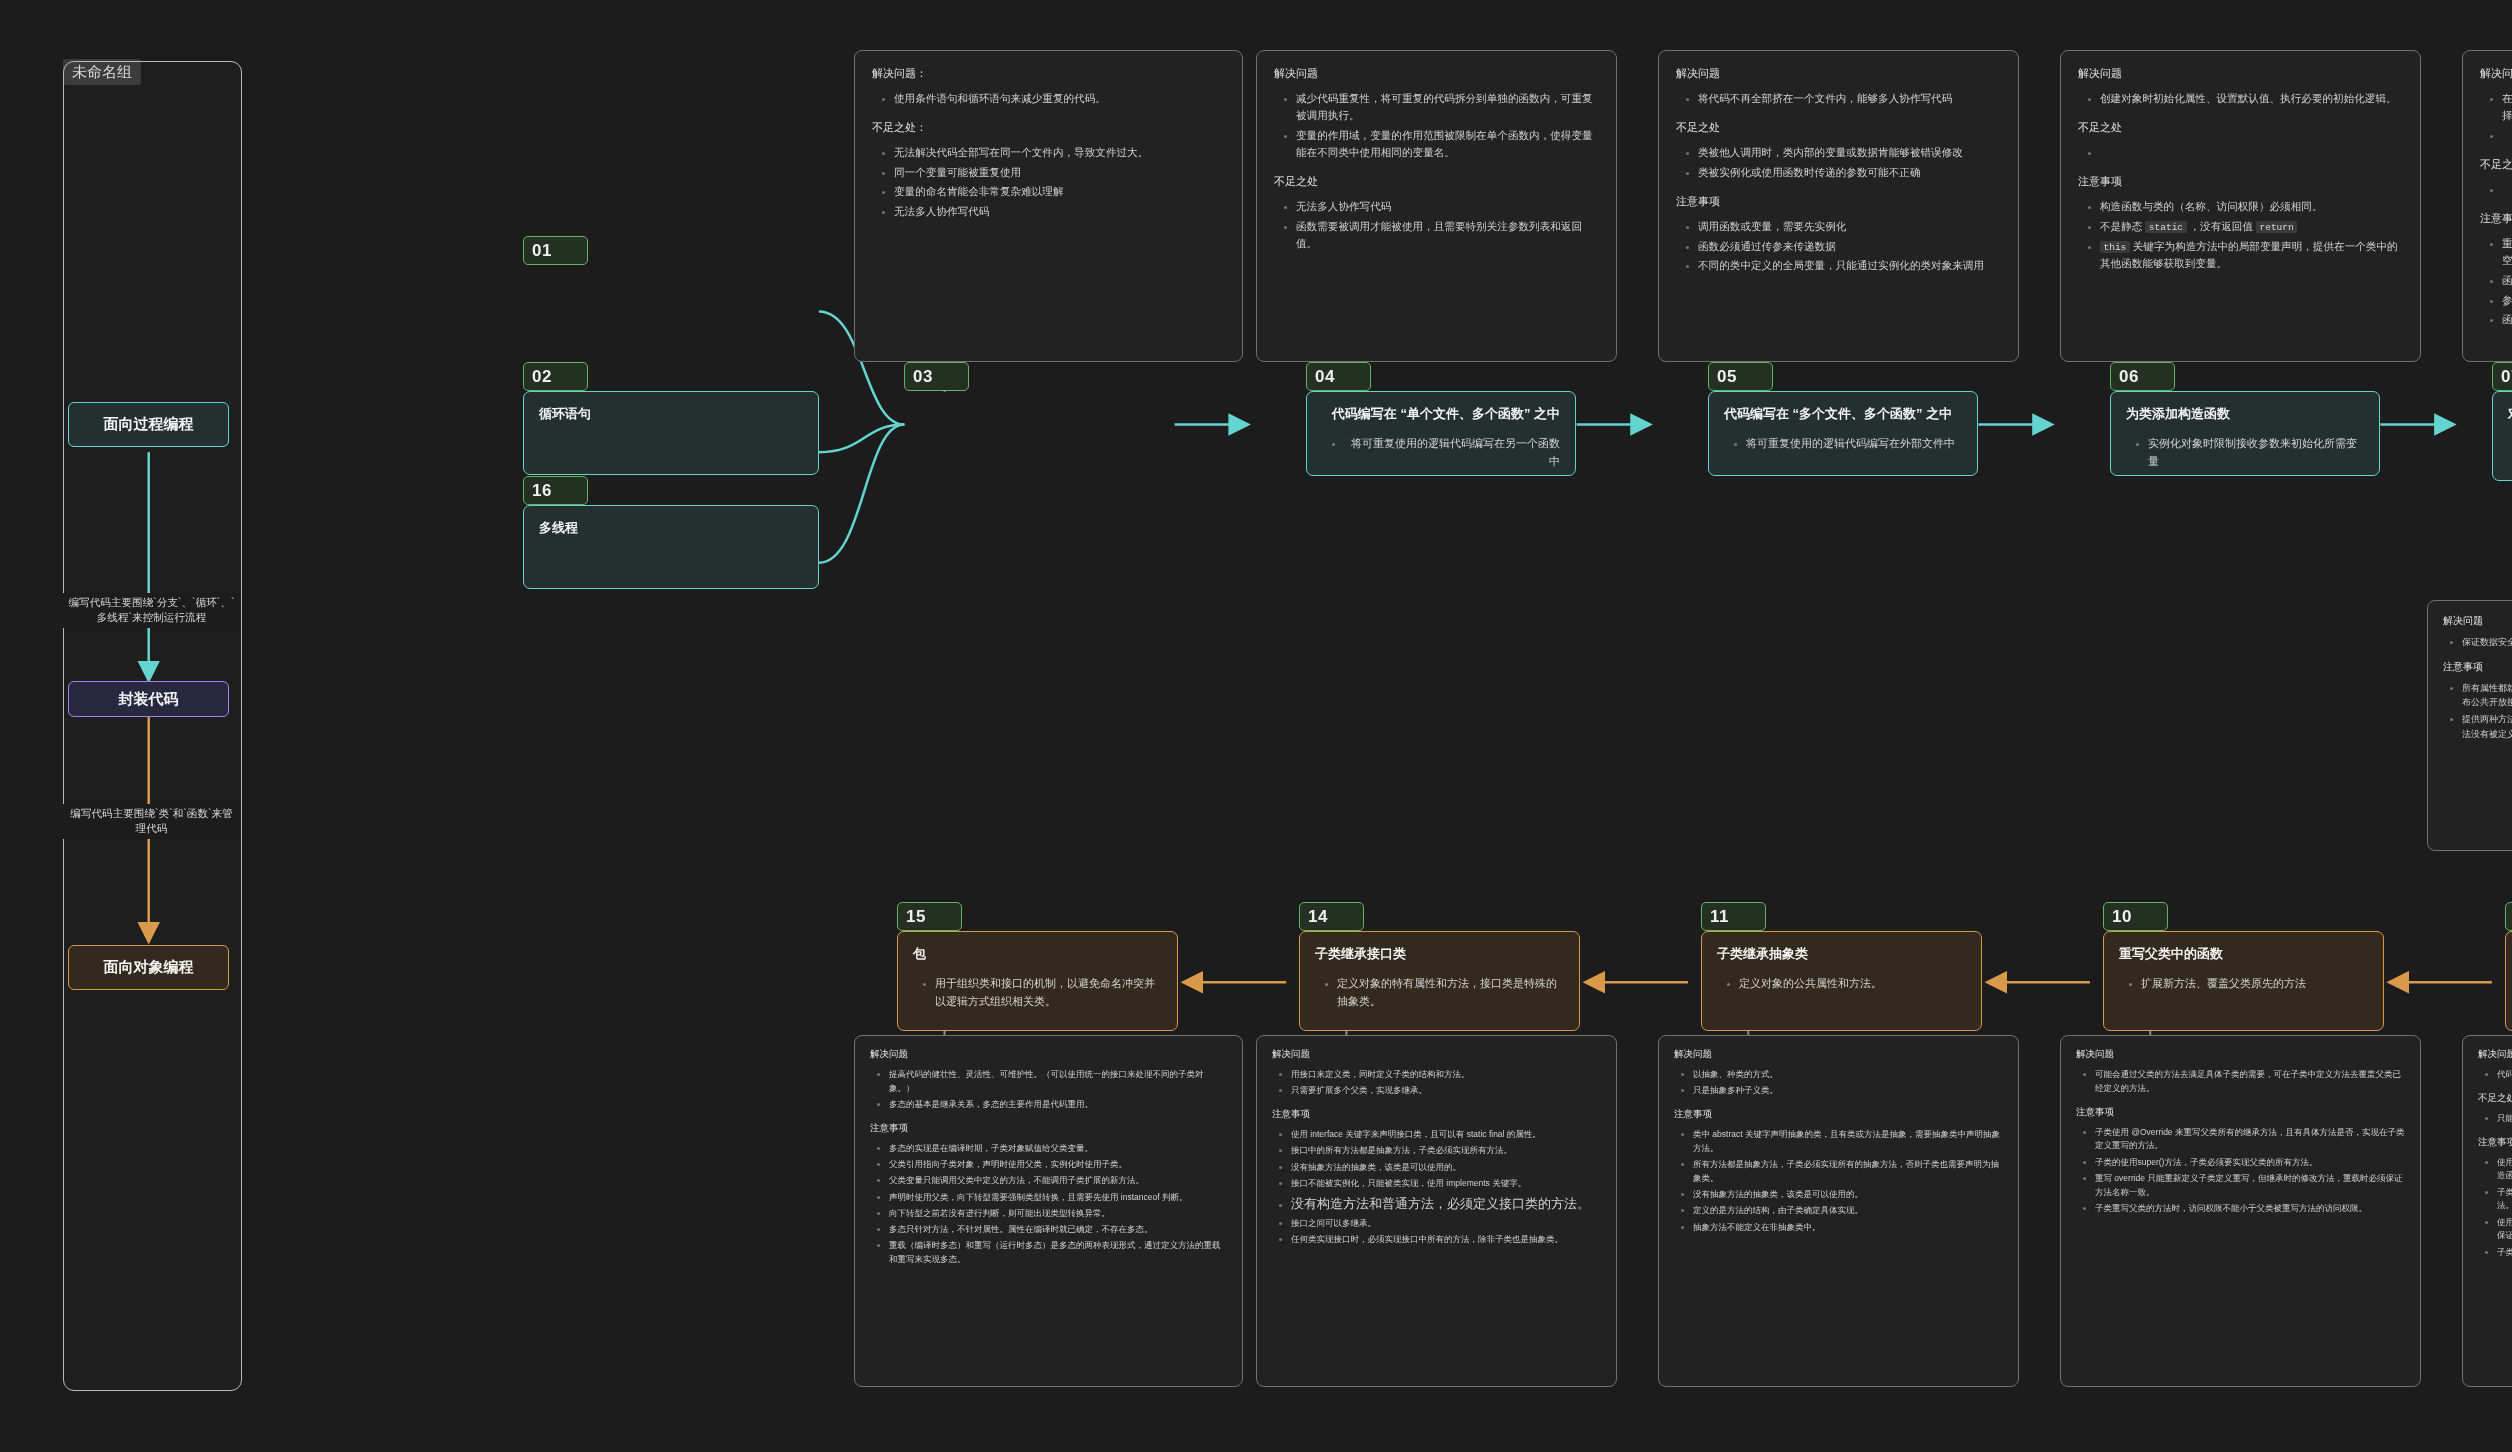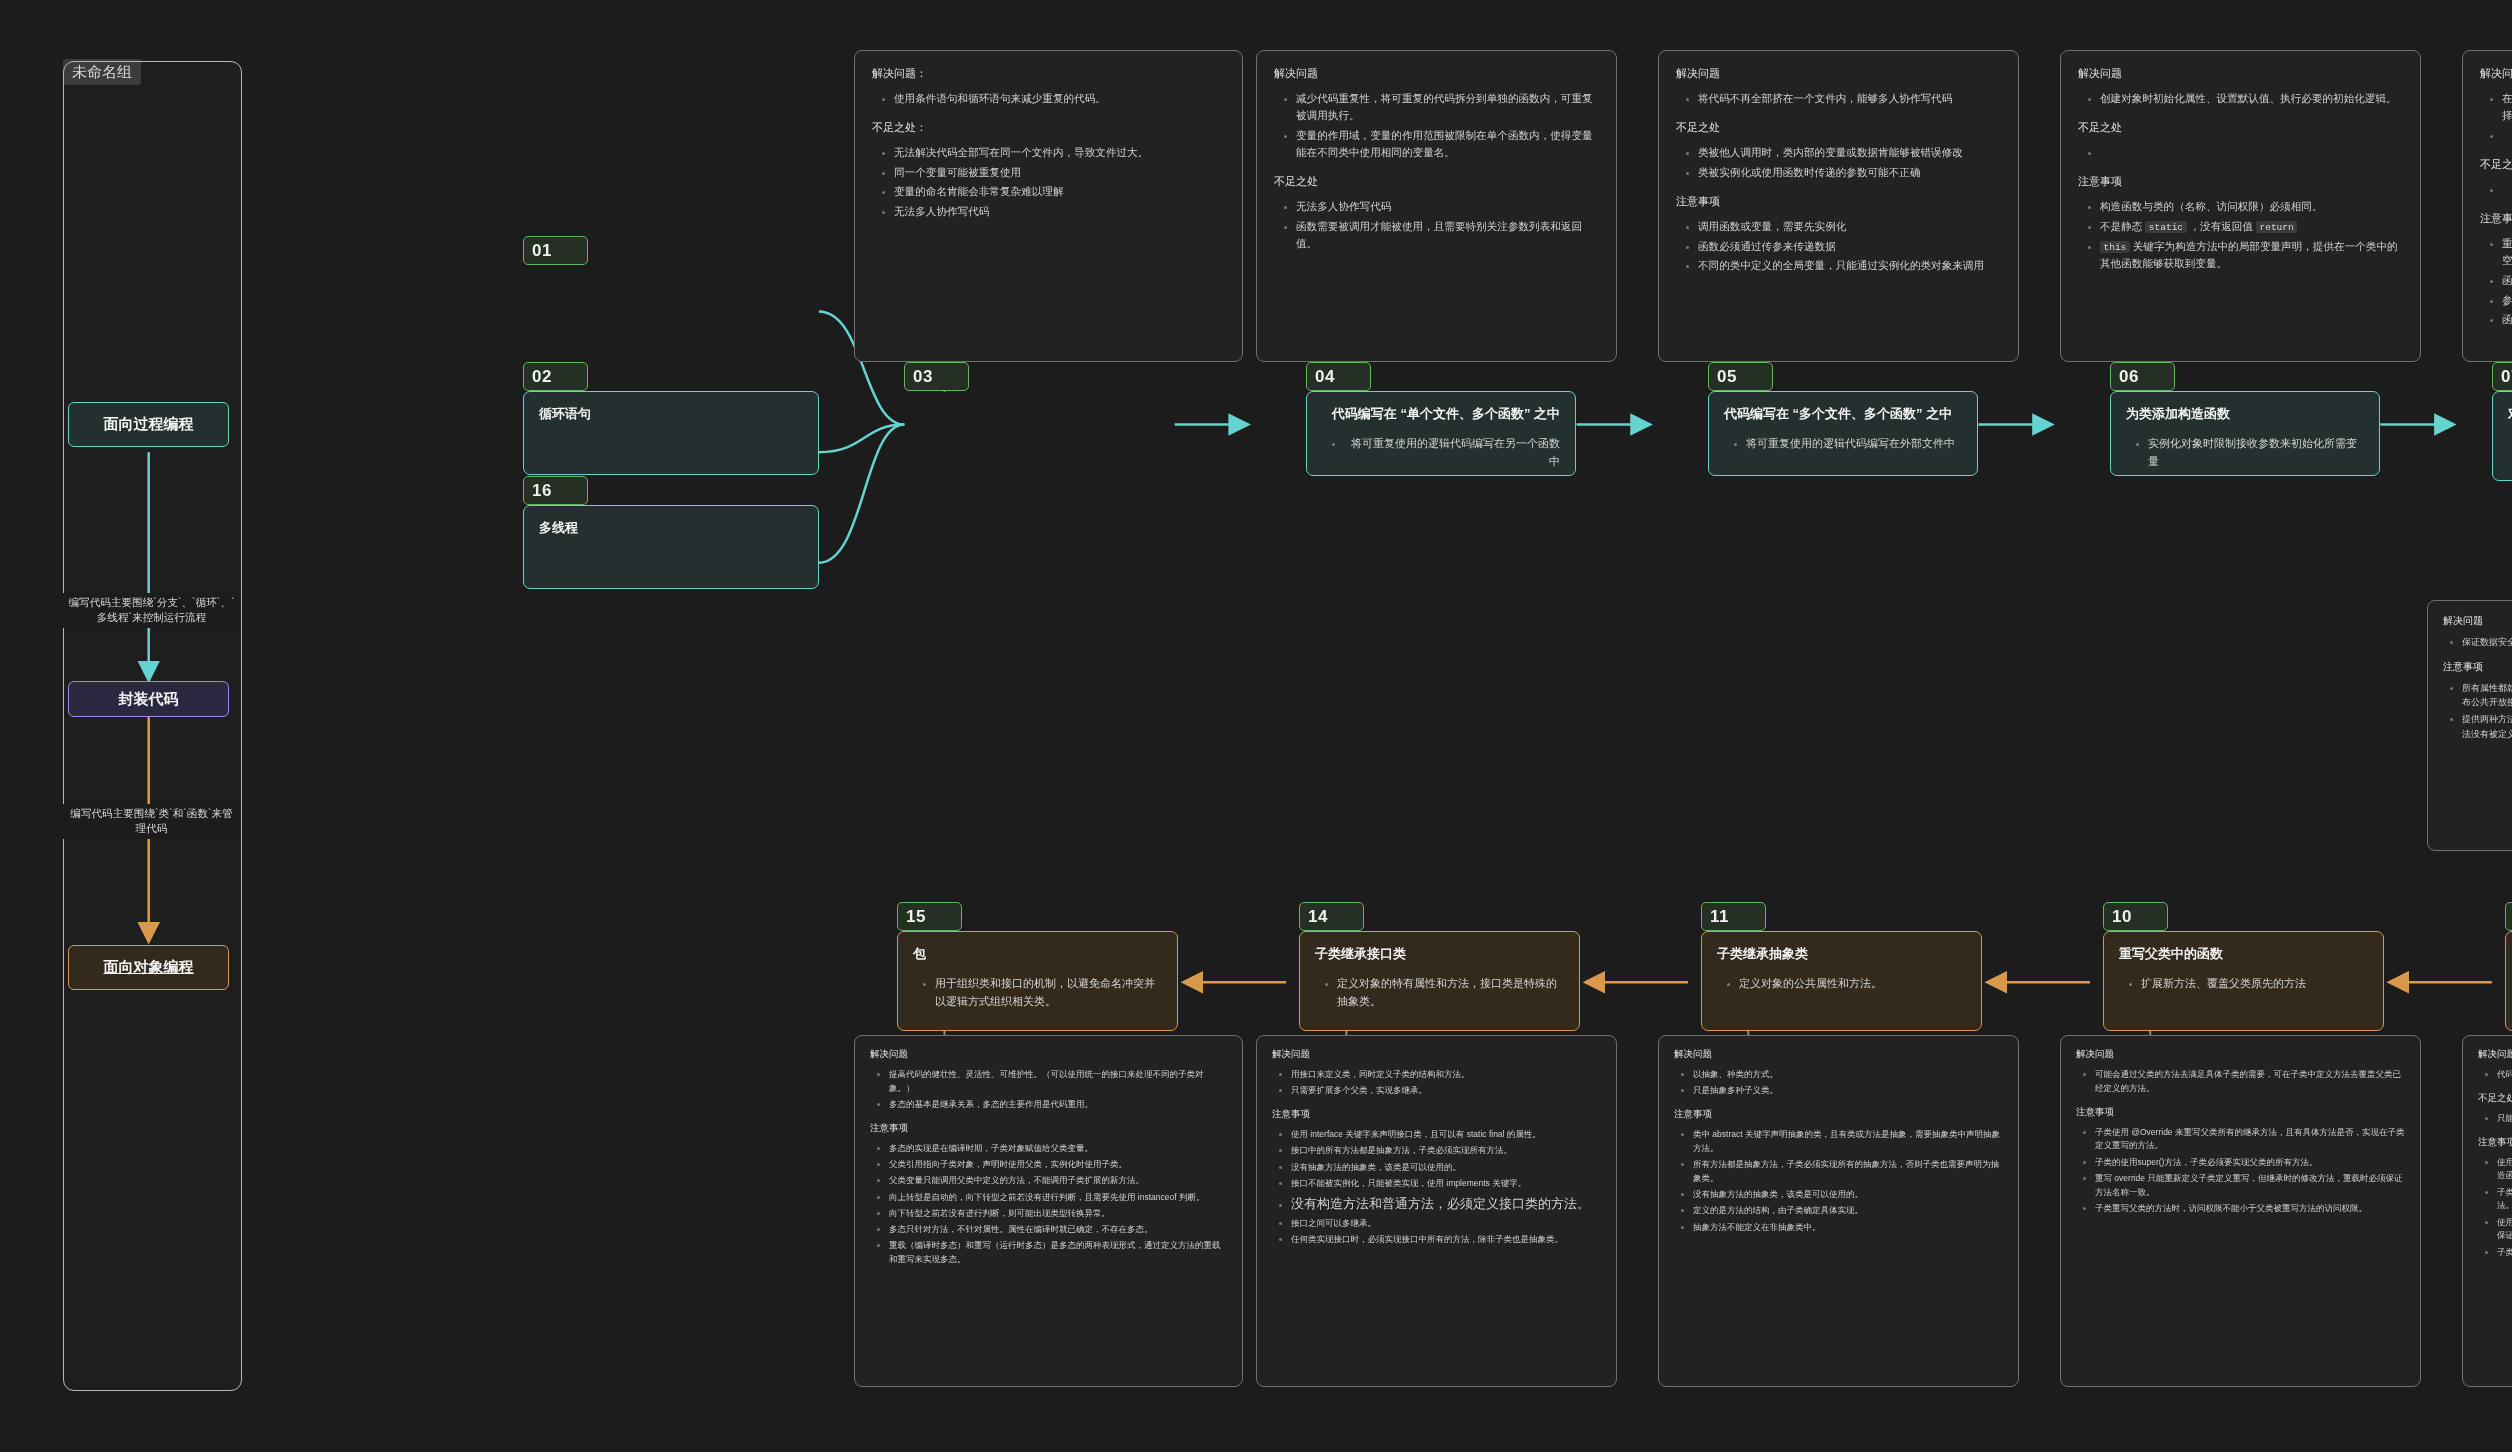--- a/index.html
+++ b/index.html
@@ -92,21 +92,21 @@
     display:flex;
     align-items:center;
     justify-content:center;
     font-size:15px;
     font-weight:bold;
     color:#f4f4f4;
     text-align:center;
   }
   .pill.teal{background:#23302f;border:1.5px solid #63d4d0;}
   .pill.purple{background:#2a2740;border:1.5px solid #9b87f0;}
-  .pill.orange{background:#33291c;border:1.5px solid #d9994a;text-decoration:underline;}
+  .pill.orange{background:#33291c;border:1.5px solid #d9994a;}
 
   
   .edge-label{
     position:absolute;
     background:#1c1c1c;
     color:#d8d8d8;
     font-size:10.6px;
     line-height:1.5;
     text-align:center;
     padding:1.5px 3px;
@@ -415,21 +415,21 @@
     <div class="sec-head" style="font-size:9.5px;margin-bottom:7px;">解决问题</div>
     <ul style="padding-left:19px;">
       <li style="font-size:8.5px;">提高代码的健壮性、灵活性、可维护性。（可以使用统一的接口来处理不同的子类对象。）</li>
       <li style="font-size:8.5px;">多态的基本是继承关系，多态的主要作用是代码重用。</li>
     </ul>
     <div class="sec-head gap" style="font-size:9.5px;margin-top:10px;margin-bottom:7px;">注意事项</div>
     <ul style="padding-left:19px;">
       <li style="font-size:8.5px;">多态的实现是在编译时期，子类对象赋值给父类变量。</li>
       <li style="font-size:8.5px;">父类引用指向子类对象，声明时使用父类，实例化时使用子类。</li>
       <li style="font-size:8.5px;">父类变量只能调用父类中定义的方法，不能调用子类扩展的新方法。</li>
-      <li style="font-size:8.5px;">向上转型是自动的，向下转型之前若没有进行判断，且需要先使用 instanceof 判断。</li>
+      <li style="font-size:8.5px;">声明时使用父类，向下转型需要强制类型转换，且需要先使用 instanceof 判断。</li>
       <li style="font-size:8.5px;">向下转型之前若没有进行判断，则可能出现类型转换异常。</li>
       <li style="font-size:8.5px;">多态只针对方法，不针对属性。属性在编译时就已确定，不存在多态。</li>
       <li style="font-size:8.5px;">重载（编译时多态）和重写（运行时多态）是多态的两种表现形式，通过定义方法的重载和重写来实现多态。</li>
     </ul>
   </div>
 
   <div class="panel" style="left:1256px;top:1035px;width:361px;height:352px;padding:12px 15px;">
     <div class="sec-head" style="font-size:9.5px;margin-bottom:7px;">解决问题</div>
     <ul style="padding-left:19px;">
       <li style="font-size:8.5px;">用接口来定义类，同时定义子类的结构和方法。</li>

